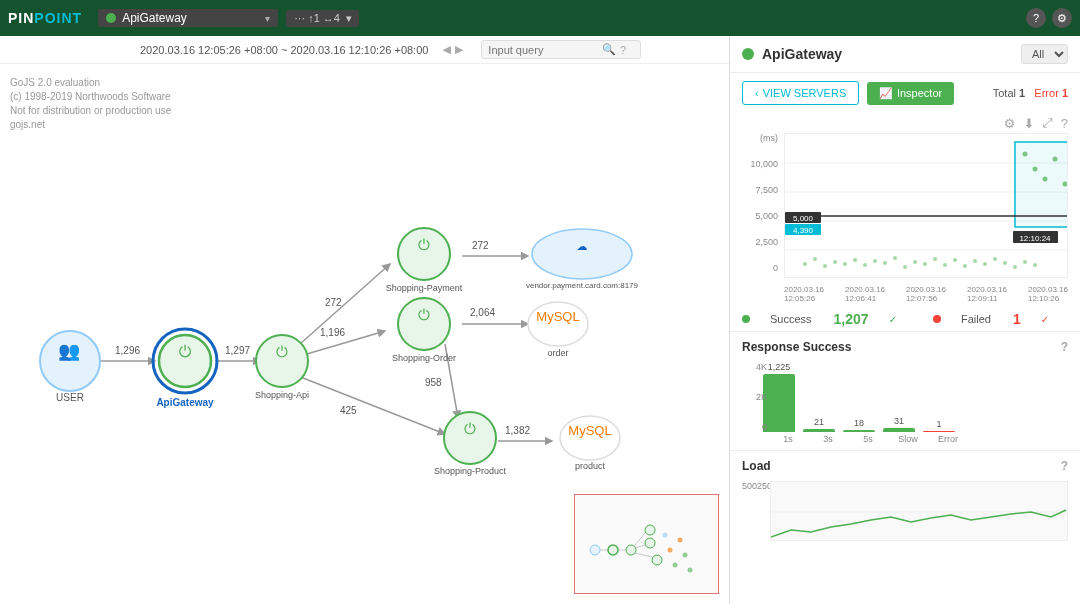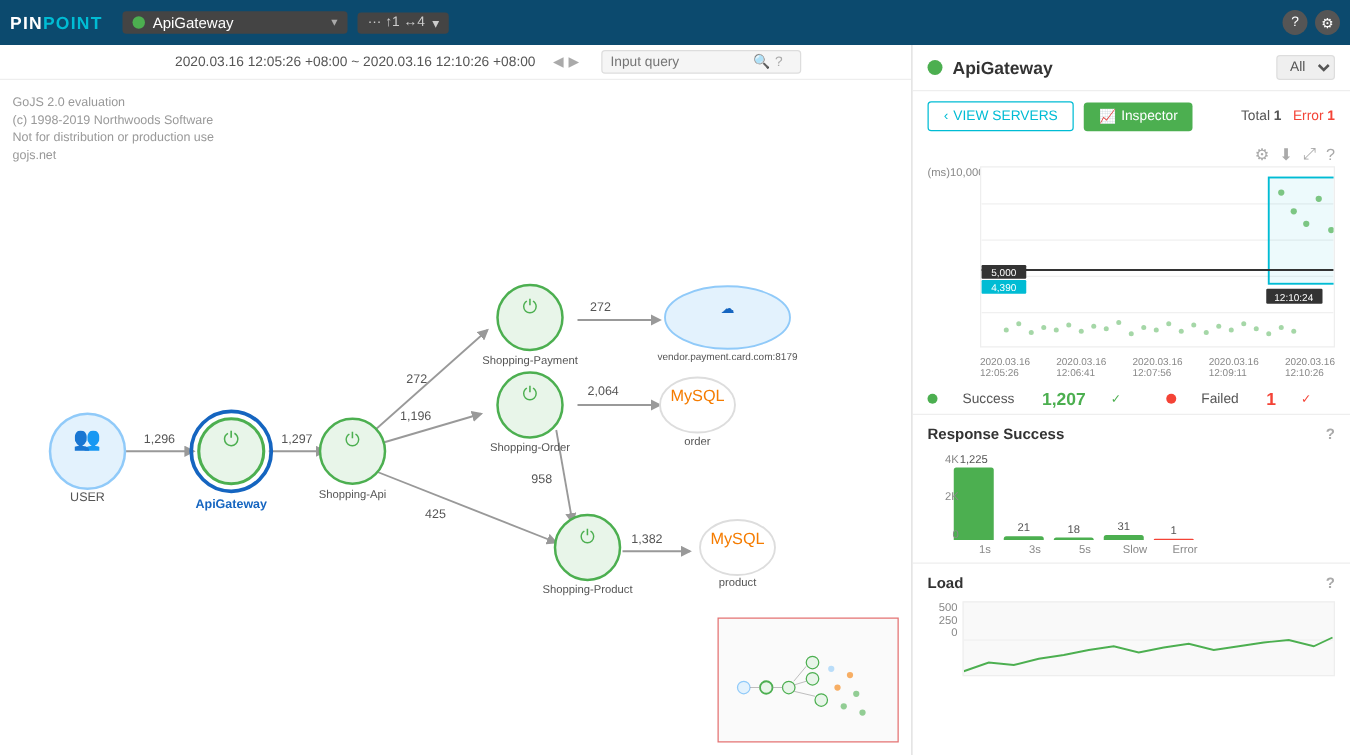--- a/index.html
+++ b/index.html
@@ -1,21 +1,21 @@
 <!DOCTYPE html>
 <html><head>
   <meta charset="utf-8">
   <style>
     * { margin: 0; padding: 0; box-sizing: border-box; }
     body { width: 1080px; height: 604px; overflow: hidden; font-family: Arial, sans-serif; font-size: 12px; background: #f0f0f0; }
 
     
     #header {
       display: flex; align-items: center; height: 36px;
-      background: #0c4a6e; color: #fff; padding: 0 8px; gap: 8px;
+      background: #14532d; color: #fff; padding: 0 8px; gap: 8px;
     }
     #logo { font-weight: bold; font-size: 14px; letter-spacing: 1px; color: #fff; margin-right: 8px; }
     #logo span { color: #00bcd4; }
     .app-selector {
       display: flex; align-items: center; background: #444; border-radius: 3px;
       padding: 2px 8px; gap: 6px; min-width: 180px; cursor: pointer;
     }
     .app-selector .dot { width: 10px; height: 10px; border-radius: 50%; background: #4caf50; }
     .app-selector .name { color: #fff; font-size: 12px; flex: 1; }
     .app-selector .arrow { color: #aaa; font-size: 10px; }
@@ -100,21 +100,21 @@
       display: flex; padding: 2px 12px; gap: 8px; align-items: center; justify-content: flex-end;
     }
     .chart-icon { color: #aaa; font-size: 13px; cursor: pointer; }
 
     
     .scatter-area {
       padding: 0 12px 4px 12px; position: relative;
     }
     .scatter-yaxis {
       position: absolute; left: 0; top: 0; height: 140px; width: 40px;
-      display: flex; justify-content: space-between;
+      display: flex; flex-direction: column; justify-content: space-between;
       font-size: 9px; color: #888; text-align: right; padding-right: 4px;
     }
 
     
     .legend-row {
       display: flex; padding: 4px 12px; gap: 20px; align-items: center;
     }
     .legend-dot { width: 8px; height: 8px; border-radius: 50%; }
     .legend-dot.success { background: #4caf50; }
     .legend-dot.failed { background: #f44336; }
@@ -472,21 +472,21 @@
         </div>
       </div>
     </div>
 
     <div class="section-header">
       <span>Load</span>
       <span class="section-help">?</span>
     </div>
     <div class="load-area">
       <div style="display:flex;gap:0;height:75px;">
-        <div style="display:flex;flex-direction:column;font-size:9px;color:#888;width:28px;text-align:right;padding-right:4px;">
+        <div style="display:flex;flex-direction:row;justify-content:space-between;font-size:9px;color:#888;width:28px;text-align:right;padding-right:4px;">
           <span>500</span>
           <span>250</span>
           <span>0</span>
         </div>
         <div class="load-chart" style="flex:1;">
           <svg width="100%" height="60">
             <line x1="0" y1="30" x2="100%" y2="30" stroke="#f0f0f0" stroke-width="1"></line>
             <polyline points="0,55 20,48 40,50 60,45 80,42 100,38 120,35 140,40 160,36 180,33 200,38 220,35 240,32 260,30 280,35 295,28" fill="none" stroke="#4caf50" stroke-width="1.5"></polyline>
           </svg>
         </div>

